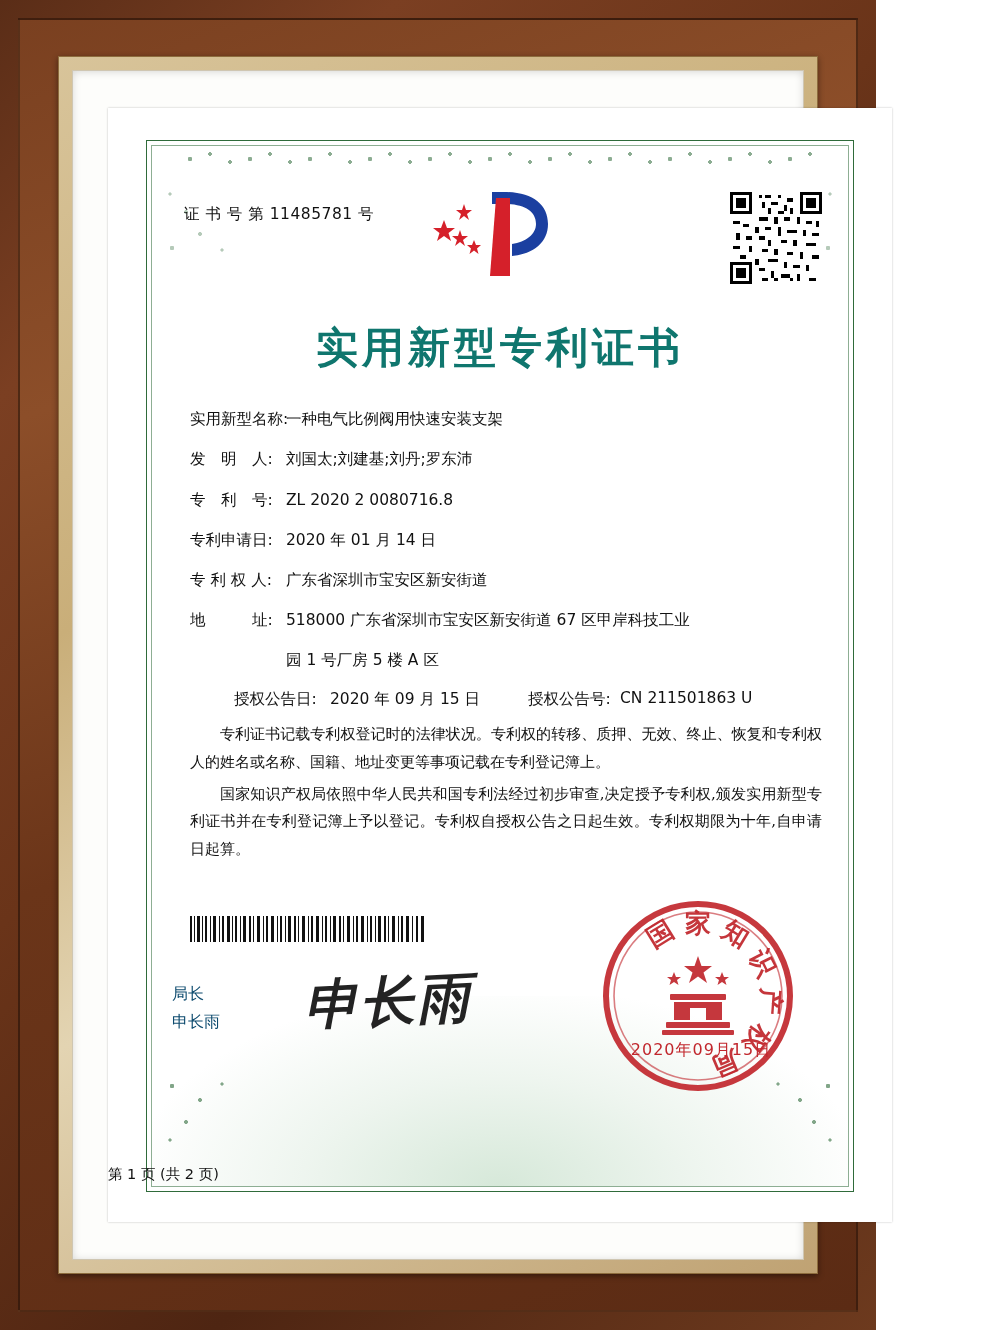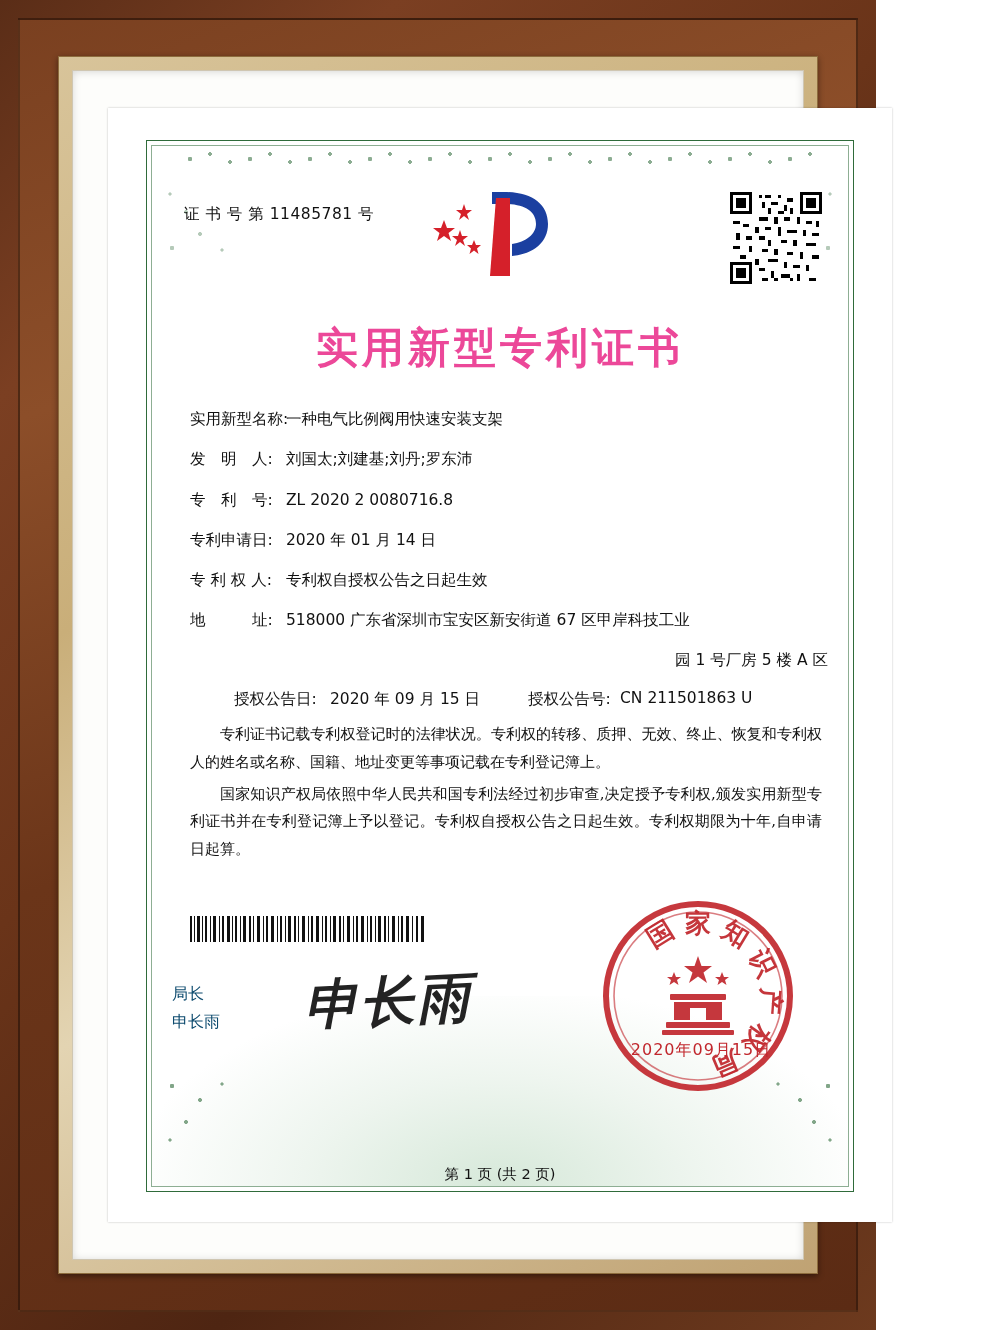--- a/index.html
+++ b/index.html
@@ -90,38 +90,38 @@
   .logo{
     position:absolute;left:50%;transform:translateX(-50%);top:76px;
     width:140px;height:96px;
   }
   .qr{
     position:absolute;right:70px;top:84px;width:92px;height:92px;
     background:#fff;
   }
   .title{
     position:absolute;left:0;right:0;top:212px;text-align:center;
-    font-size:42px;font-weight:bold;letter-spacing:4px;color:#ec4899;
+    font-size:42px;font-weight:bold;letter-spacing:4px;color:#0f766e;
     font-family:"DejaVu Sans","Liberation Sans",sans-serif;
   }
 
   
   .fields{
     position:absolute;left:82px;top:300px;right:64px;
     font-family:"DejaVu Sans","Liberation Sans",sans-serif;
     color:#111;
   }
   .row{display:flex;align-items:center;margin-bottom:17px;font-size:15.5px;line-height:1.5;}
   .lbl{width:96px;flex:none;letter-spacing:0;white-space:pre;}
   .val{flex:1;}
   .row-two{display:flex;align-items:flex-start;font-size:15.5px;margin-bottom:8px;}
   .half{display:flex;}
   .half .lbl{width:96px;}
   .spacer{width:48px;flex:none;}
-  .addr2{margin-left:96px;font-size:15.5px;margin-top:2px;text-align:right;}
+  .addr2{margin-left:96px;font-size:15.5px;margin-top:2px;}
 
   
   .paras{
     position:absolute;left:82px;right:70px;top:613px;
     font-family:"DejaVu Serif","Liberation Serif",serif;
     font-size:15px;line-height:1.85;color:#111;text-align:justify;
   }
   .paras p{margin:0 0 4px 0;text-indent:2em;}
 
   
@@ -148,21 +148,21 @@
   .seal{
     position:absolute;left:492px;top:790px;width:196px;height:196px;
   }
   .seal-date{
     position:absolute;left:498px;top:932px;width:190px;text-align:center;
     color:#c1272d;font-size:16px;letter-spacing:1px;
     font-family:"DejaVu Sans","Liberation Sans",sans-serif;
   }
 
   .pagenum{
-    position:absolute;left:0;right:0;bottom:38px;text-align:center;
+    position:absolute;left:0;right:0;bottom:38px;
     font-size:14.5px;color:#111;
     font-family:"DejaVu Sans","Liberation Sans",sans-serif;
   }
 </style>
 </head>
 <body>
 
 <div class="frame">
   <div class="frame-inner-bevel"></div>
   <div class="mat-gold"></div>
@@ -281,21 +281,21 @@
       <div class="row">
         <div class="lbl">专　利　号:</div>
         <div class="val">ZL 2020 2 0080716.8</div>
       </div>
       <div class="row">
         <div class="lbl">专利申请日:</div>
         <div class="val">2020 年 01 月 14 日</div>
       </div>
       <div class="row">
         <div class="lbl">专 利 权 人:</div>
-        <div class="val">专利权自授权公告之日起生效</div>
+        <div class="val">广东省深圳市宝安区新安街道</div>
       </div>
       <div class="row" style="">
         <div class="lbl">地　　　址:</div>
         <div class="val">518000  广东省深圳市宝安区新安街道 67 区甲岸科技工业</div>
       </div>
       <div class="addr2">园 1 号厂房 5 楼 A 区</div>
 
       <div class="row-two" style="margin-top:18px;margin-left:44px;">
         <div class="half">
           <div class="lbl">授权公告日:</div>

